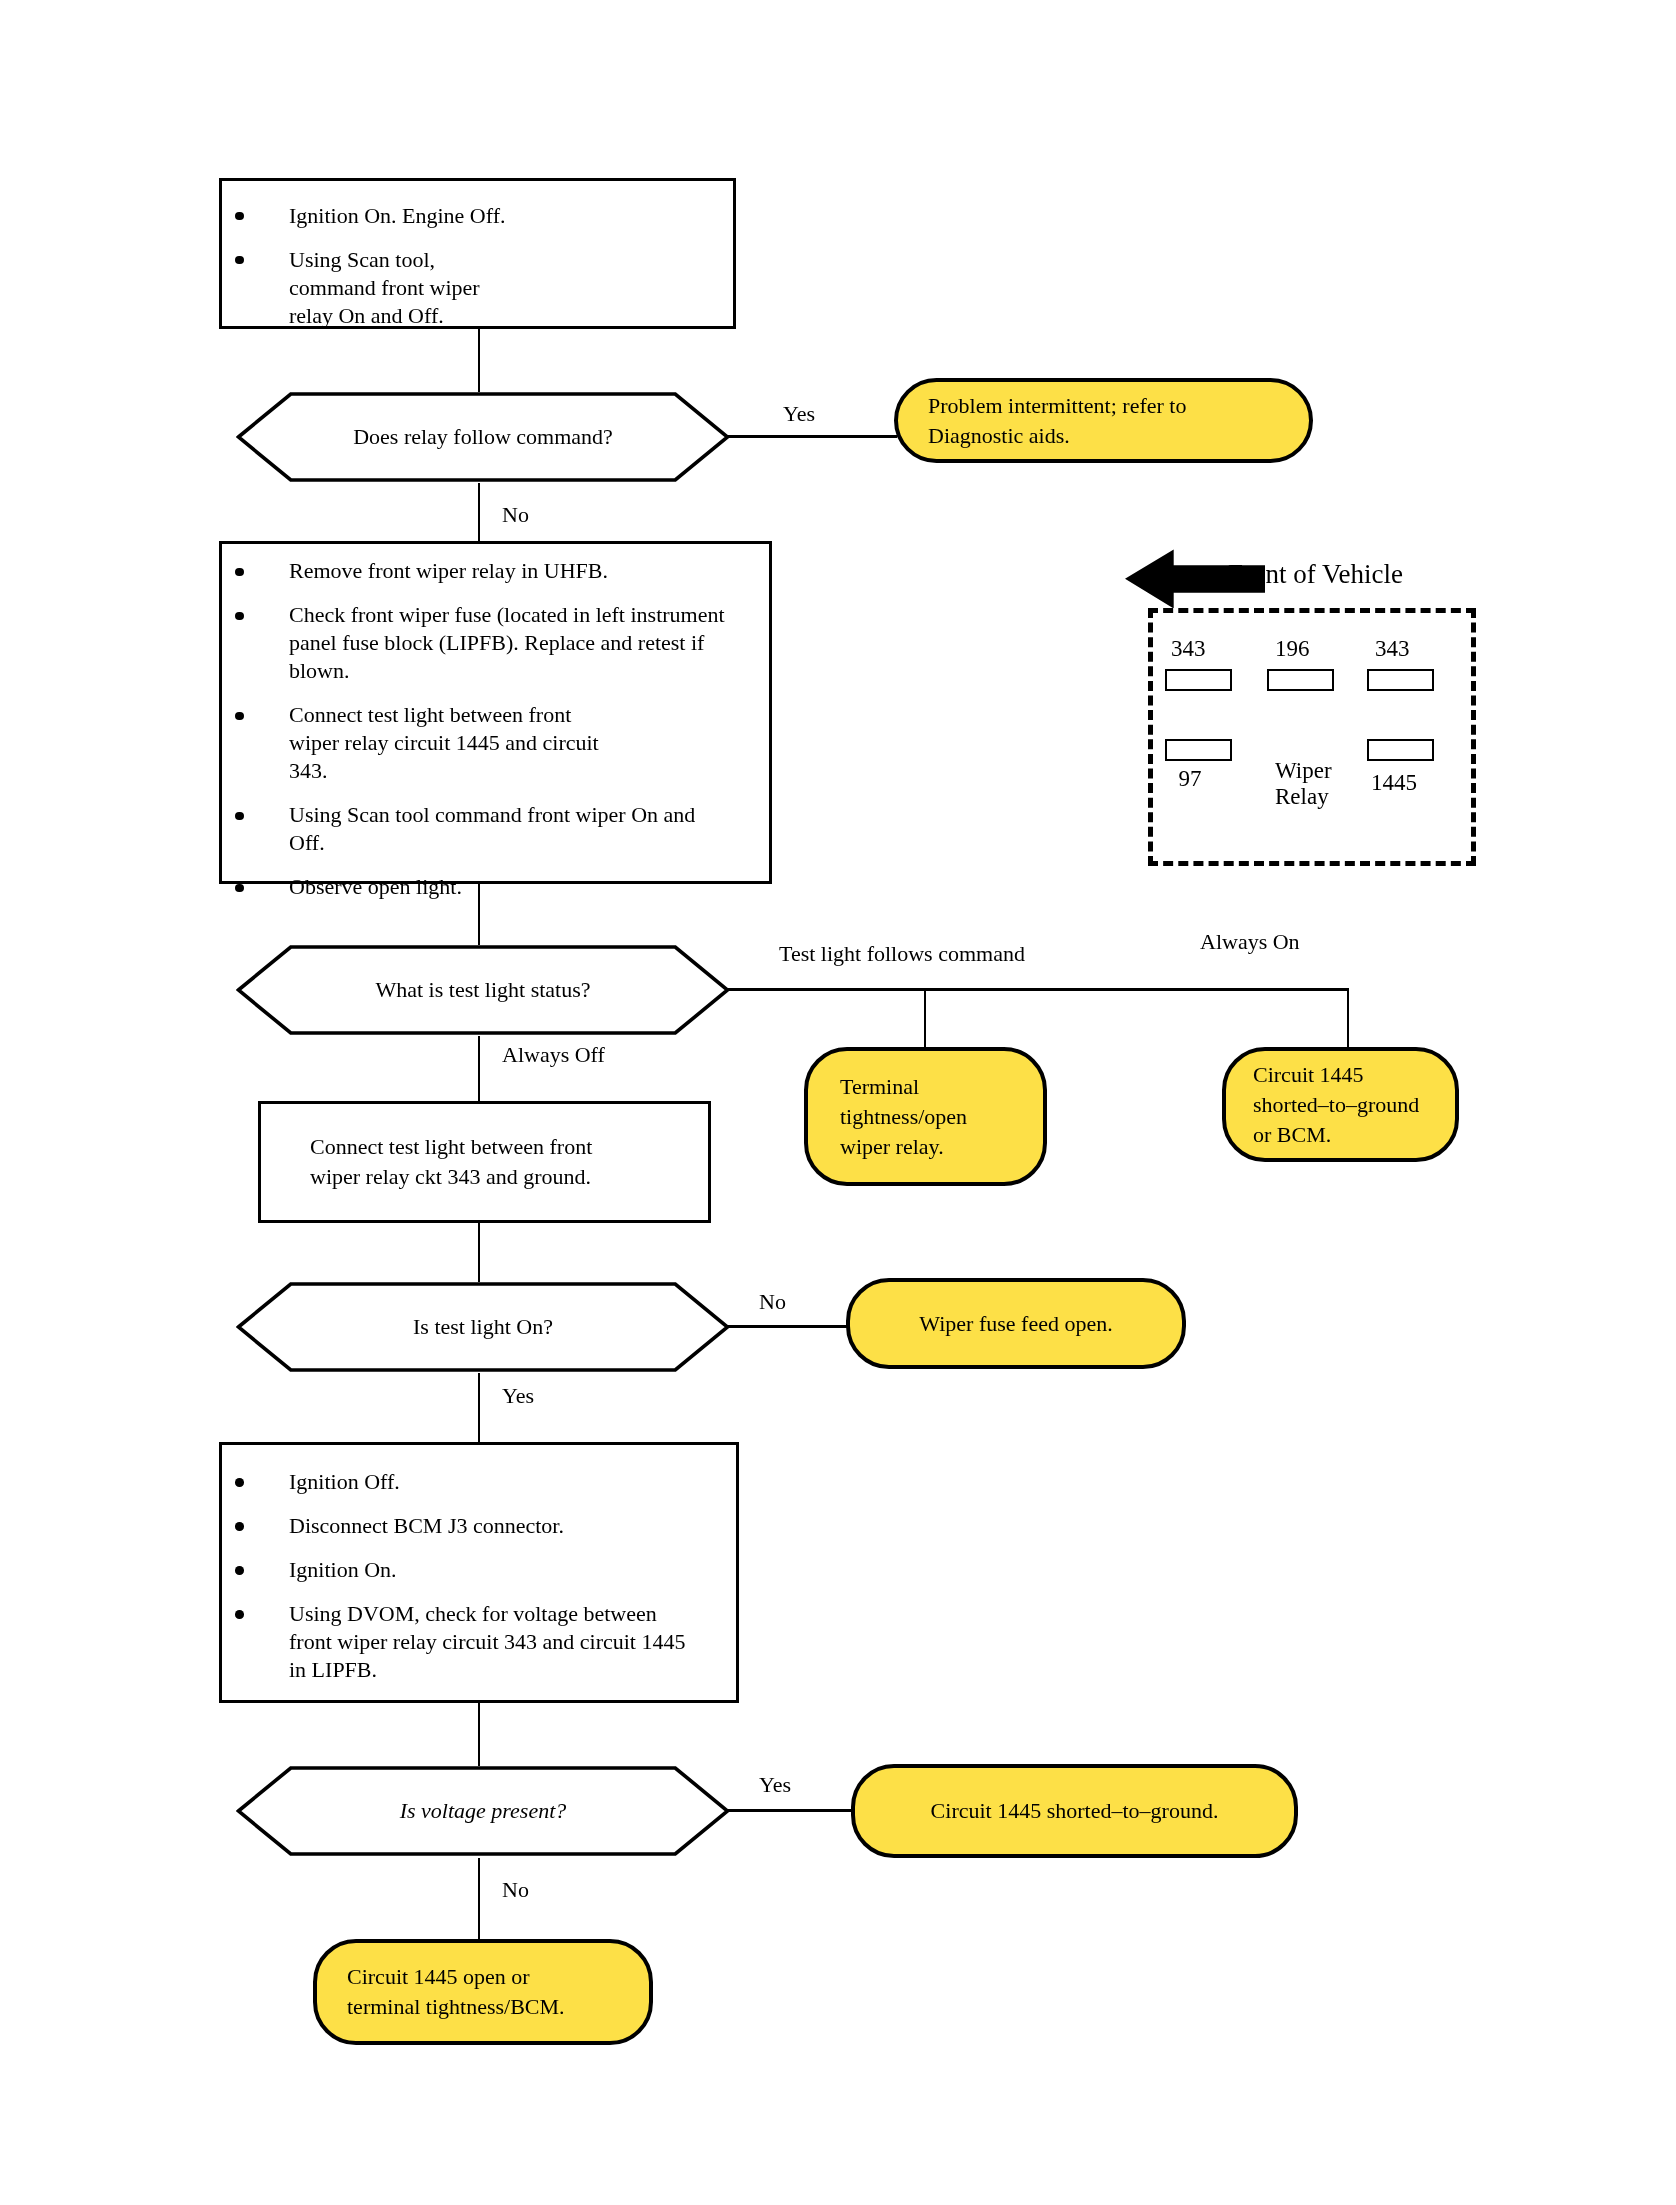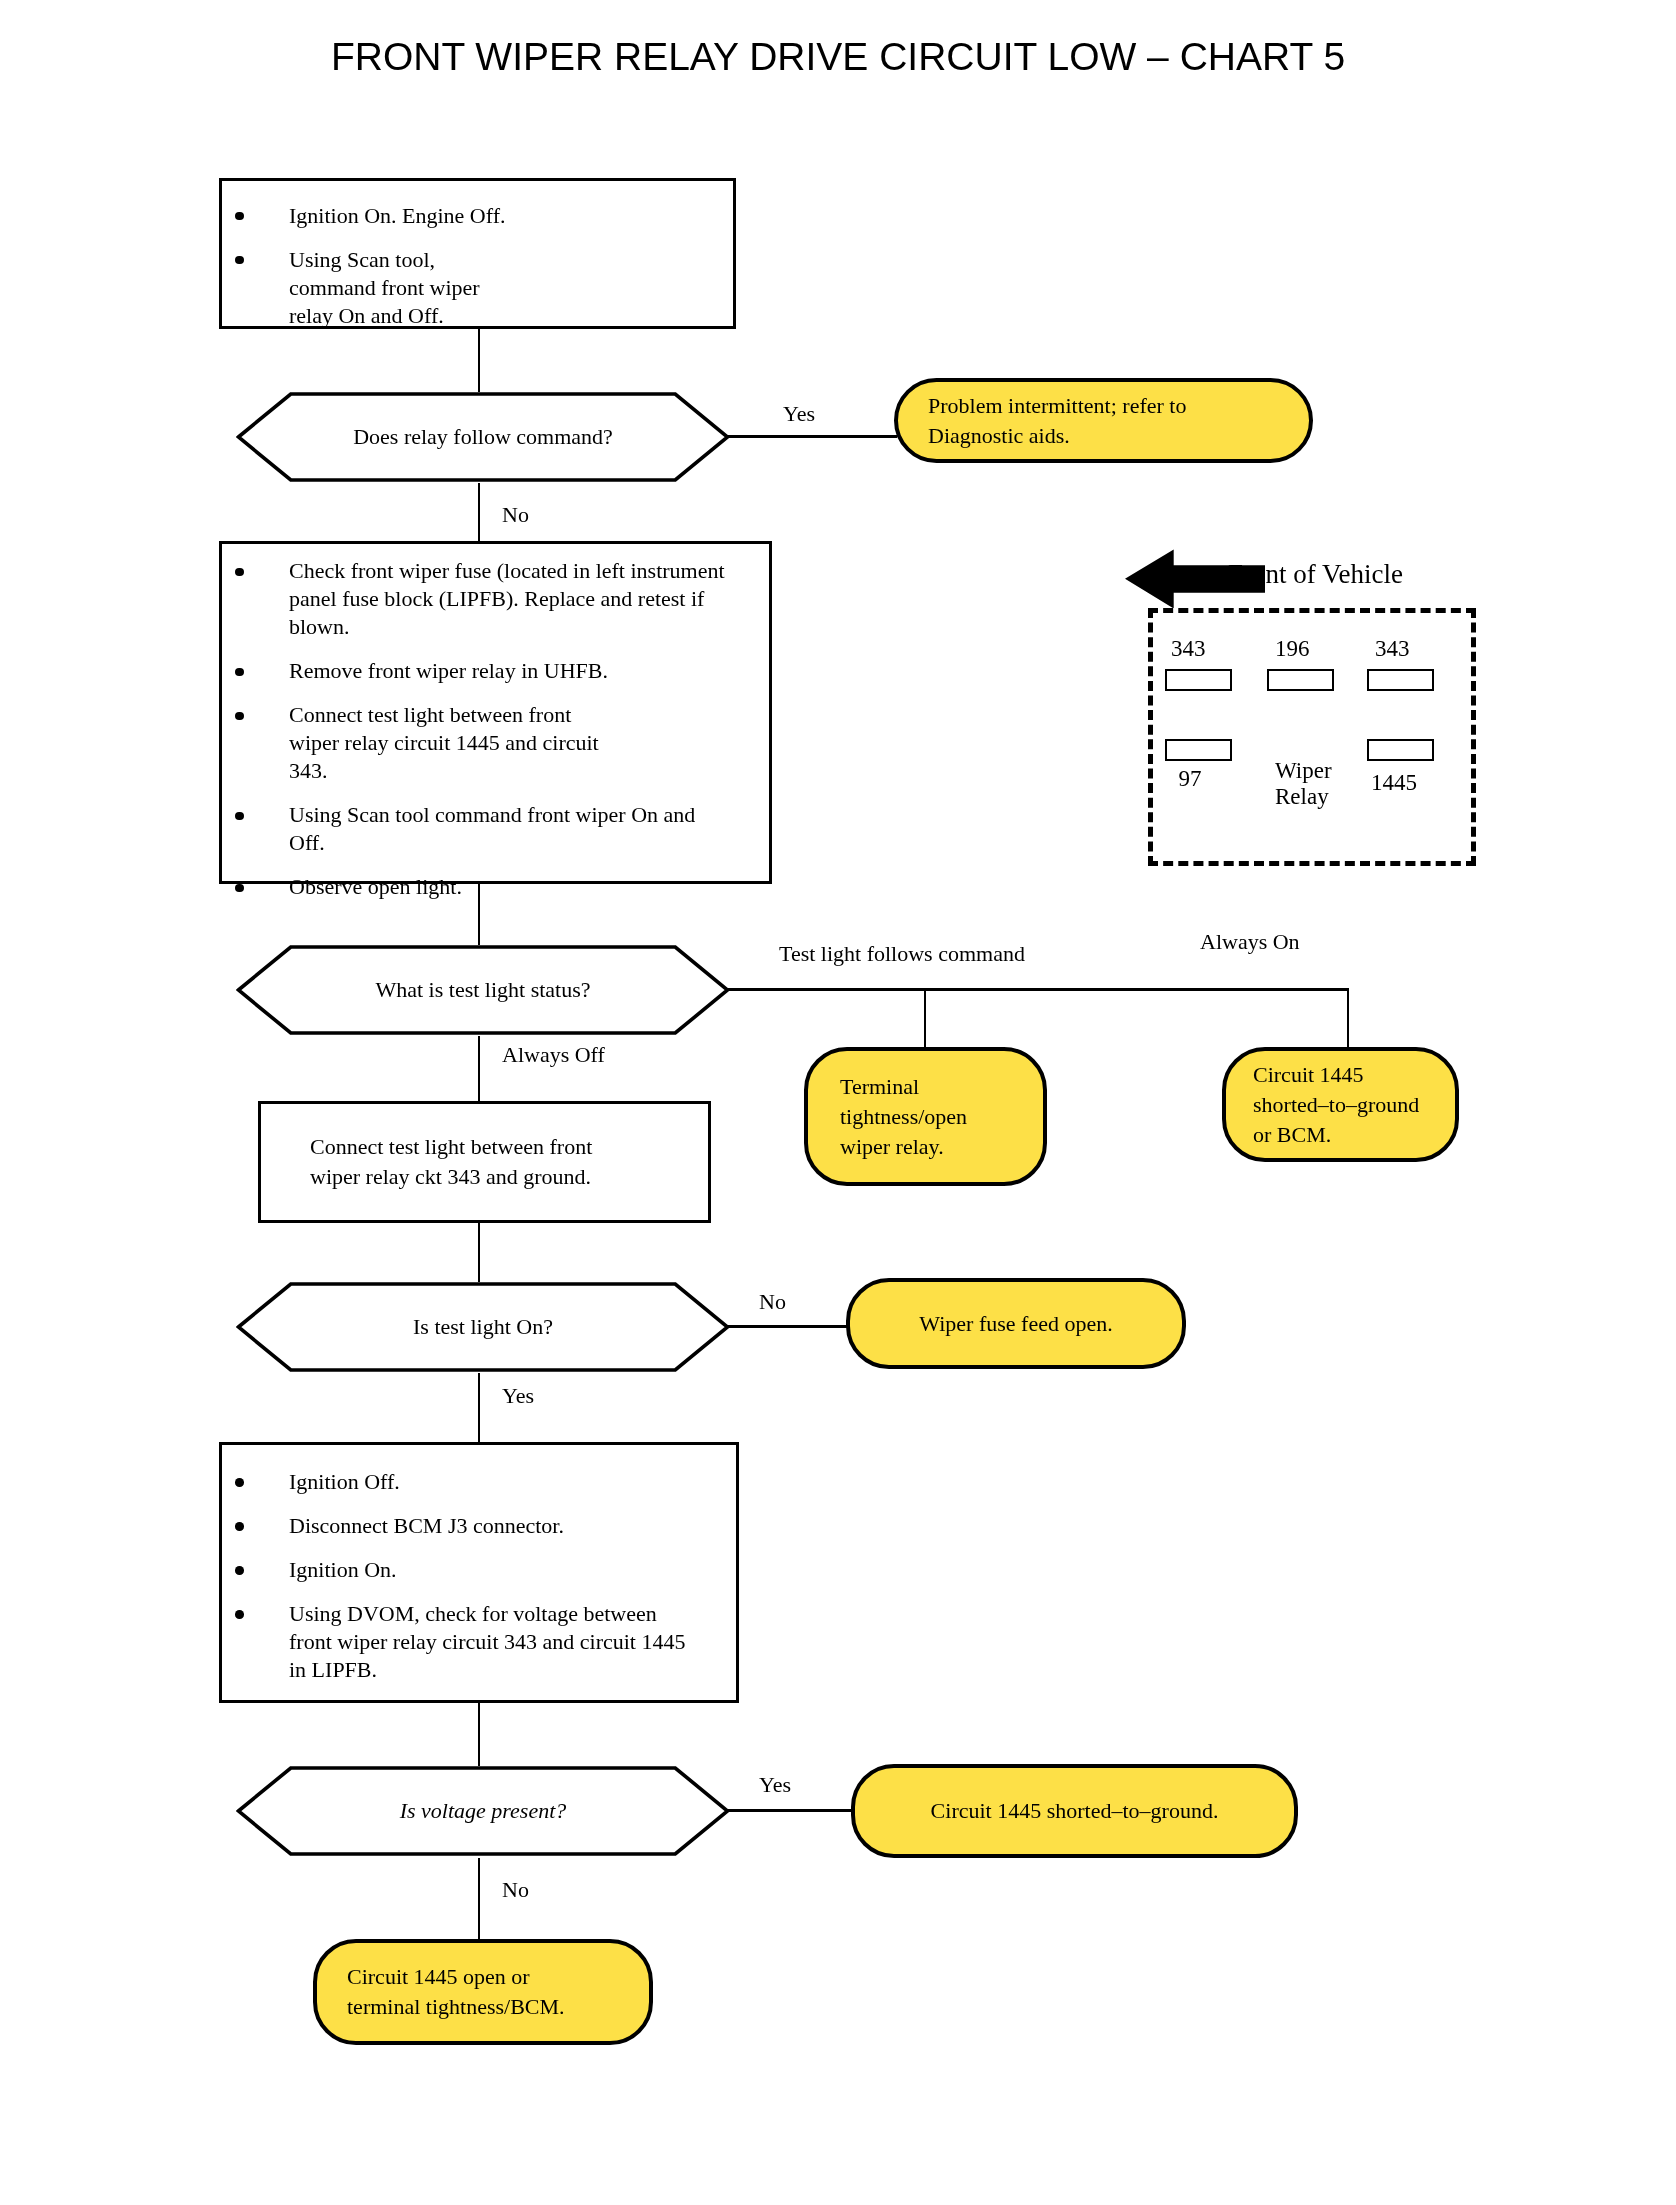--- a/index.html
+++ b/index.html
@@ -82,21 +82,20 @@
   }
   .pinlbl{position:absolute;font-size:23px;line-height:25.5px;white-space:nowrap;}
   .fov{position:absolute;font-size:27px;line-height:30px;white-space:nowrap;}
   .arrow{position:absolute;}
 </style>
 </head>
 <body>
 
 <div class="canvas">
 
-  <div class="title">FRONT WIPER RELAY DRIVE CIRCUIT LOW – CHART 5</div>
 
   <div class="node proc" style="left:219px;top:178px;width:517px;height:151px;">
     <div class="ntext left" style="padding:20.7px 14.6px 0 0;align-items:flex-start;">
       <ul class="bul">
         <li>Ignition On. Engine Off.</li>
         <li style="padding-right:201px;">Using Scan tool, command front wiper relay On and Off.</li>
       </ul>
     </div>
   </div>
 
@@ -122,22 +121,22 @@
       </div>
     </div>
   </div>
 
   <div class="vline" style="left:478px;top:483px;height:58px;"></div>
   <div class="elabel" style="left:502px;top:502px;">No</div>
 
   <div class="node proc" style="left:219px;top:541px;width:553px;height:343px;">
     <div class="ntext left" style="padding:13.4px 13.4px 0 0;align-items:flex-start;">
       <ul class="bul">
+        <li style="padding-right:12px;">Remove front wiper relay in UHFB.</li>
         <li style="padding-right:12px;">Check front wiper fuse (located in left instrument panel fuse block (LIPFB). Replace and retest if blown.</li>
-        <li style="padding-right:12px;">Remove front wiper relay in UHFB.</li>
         <li style="padding-right:140px;">Connect test light between front wiper relay circuit 1445 and circuit 343.</li>
         <li style="padding-right:36px;">Using Scan tool command front wiper On and Off.</li>
         <li>Observe open light.</li>
       </ul>
     </div>
   </div>
 
   <div class="vline" style="left:478px;top:884px;height:61px;"></div>
 
   <div class="arrow" style="left:1125px;top:547px;width:140px;height:64px;">

